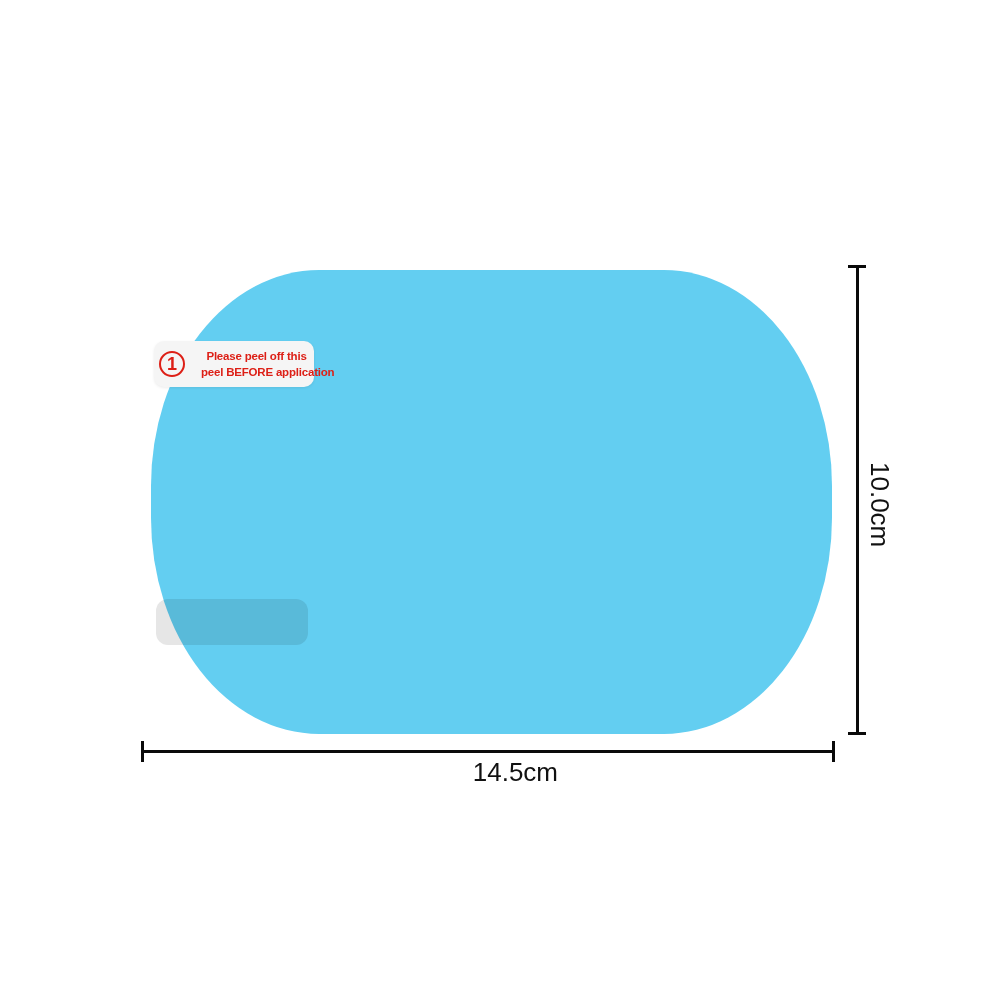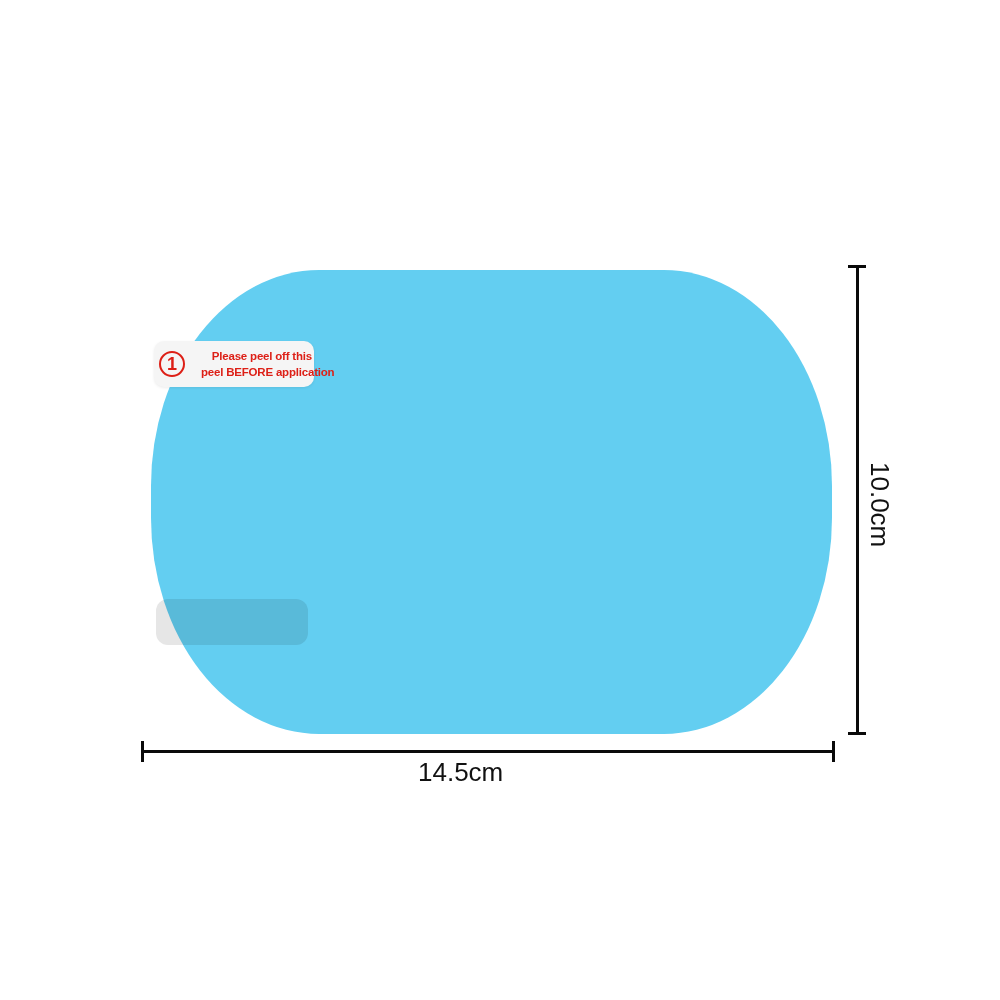--- a/index.html
+++ b/index.html
@@ -66,21 +66,21 @@
     justify-content: center;
     box-sizing: border-box;
     line-height: 1;
   }
   .warn-text {
     position: absolute;
     left: 47px;
     right: 2px;
     top: 50%;
     transform: translateY(-50%);
-    text-align: right;
+    text-align: center;
     font-size: 11.5px;
     font-weight: 700;
     line-height: 16px;
     letter-spacing: -0.2px;
     white-space: nowrap;
   }
 
   
   .dim { position: absolute; background: #0a0a0a; }
   .dim-v-line   { left: 856px; top: 266px; width: 3px;  height: 469px; }
@@ -93,21 +93,21 @@
   .dim-label {
     position: absolute;
     color: #111111;
     font-size: 26px;
     font-weight: 400;
   }
   .dim-label-width {
     left: 418px;
     top: 757px;
     width: 140px;
-    text-align: left;
+    text-align: right;
   }
   .dim-label-height {
     left: 864px;
     top: 458px;
     height: 94px;
     writing-mode: vertical-rl;
     display: flex;
     align-items: center;
     justify-content: center;
   }

